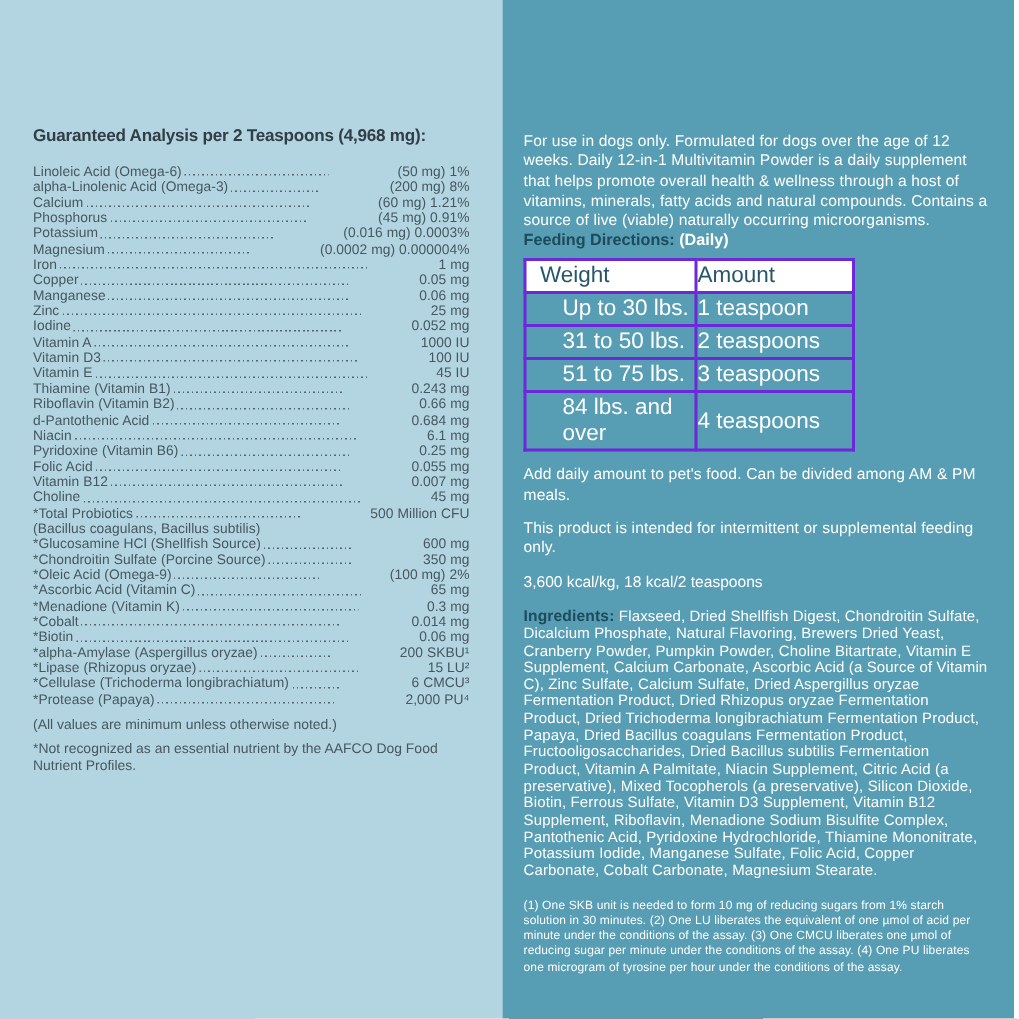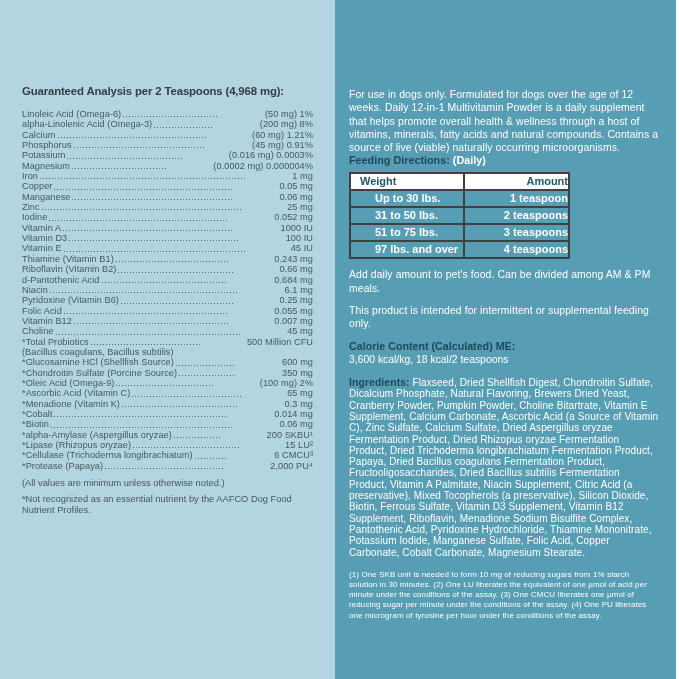--- a/index.html
+++ b/index.html
@@ -24,25 +24,25 @@
   .panel-right{width:341px;box-sizing:border-box;background:#579db3;color:#fff;
                padding:88px 17px 0 14px;overflow:hidden;}
   .panel-right p{margin:0;}
   .intro{font-size:10.4px;line-height:13.3px;letter-spacing:0.1px;}
   .fd-heading{margin-top:9px;font-size:10.8px;font-weight:700;}
   .fd-heading .dark{color:#1d4a5c;}
   .fd-heading .light{color:#ffffff;}
   table.fd{border-collapse:collapse;margin-top:6px;width:219px;table-layout:fixed;}
   .fd col.c-weight{width:114px;}
   .fd col.c-amount{width:105px;}
-  .fd th,.fd td{border:2px solid #404040;font-size:11px;font-weight:700;
+  .fd th,.fd td{border:2px solid #6d28d9;font-size:15px;font-weight:400;
                 padding:1px 0 2px 9px;text-align:left;height:11px;}
   .fd th{background:#ffffff;color:#27566a;}
   .fd td{color:#ffffff;padding-left:24px;}
-  .fd .col-amount{text-align:right;padding-left:0;}
+  .fd .col-amount{text-align:left;padding-left:0;}
   .para{font-size:10.4px;line-height:13.1px;margin-top:9px !important;letter-spacing:0.1px;}
   .calorie{margin-top:10px !important;font-size:10.4px;line-height:13.1px;}
   .calorie-label{display:block;color:#1d4a5c;font-weight:700;font-size:10.7px;}
   .ingredients{margin-top:11px !important;font-size:10px;line-height:11.3px;letter-spacing:0.1px;}
   .ingredients strong{color:#1d4a5c;font-size:10.4px;}
   .footnotes{margin-top:12px !important;font-size:8px;line-height:10.2px;letter-spacing:0.1px;}
 </style>
 </head>
 <body>
 
@@ -255,31 +255,30 @@
           </tr>
           <tr>
             <td class="col-weight">31 to 50 lbs.</td>
             <td class="col-amount">2 teaspoons</td>
           </tr>
           <tr>
             <td class="col-weight">51 to 75 lbs.</td>
             <td class="col-amount">3 teaspoons</td>
           </tr>
           <tr>
-            <td class="col-weight">97 lbs. and over</td>
+            <td class="col-weight">84 lbs. and over</td>
             <td class="col-amount">4 teaspoons</td>
           </tr>
         </tbody>
     </table>
 
     <p class="para">Add daily amount to pet's food. Can be divided among AM &amp; PM meals.</p>
     <p class="para">This product is intended for intermittent or supplemental feeding only.</p>
 
     <p class="calorie">
-      <span class="calorie-label">Calorie Content (Calculated) ME:</span>
       <span class="calorie-value">3,600 kcal/kg, 18 kcal/2 teaspoons</span>
     </p>
 
     <p class="ingredients">
       <strong>Ingredients:</strong>
       <span>Flaxseed, Dried Shellfish Digest, Chondroitin Sulfate, Dicalcium Phosphate, Natural Flavoring, Brewers Dried Yeast, Cranberry Powder, Pumpkin Powder, Choline Bitartrate, Vitamin E Supplement, Calcium Carbonate, Ascorbic Acid (a Source of Vitamin C), Zinc Sulfate, Calcium Sulfate, Dried Aspergillus oryzae Fermentation Product, Dried Rhizopus oryzae Fermentation Product, Dried Trichoderma longibrachiatum Fermentation Product, Papaya, Dried Bacillus coagulans Fermentation Product, Fructooligosaccharides, Dried Bacillus subtilis Fermentation Product, Vitamin A Palmitate, Niacin Supplement, Citric Acid (a preservative), Mixed Tocopherols (a preservative), Silicon Dioxide, Biotin, Ferrous Sulfate, Vitamin D3 Supplement, Vitamin B12 Supplement, Riboflavin, Menadione Sodium Bisulfite Complex, Pantothenic Acid, Pyridoxine Hydrochloride, Thiamine Mononitrate, Potassium Iodide, Manganese Sulfate, Folic Acid, Copper Carbonate, Cobalt Carbonate, Magnesium Stearate.</span>
     </p>
 
     <p class="footnotes">(1) One SKB unit is needed to form 10 mg of reducing sugars from 1% starch solution in 30 minutes. (2) One LU liberates the equivalent of one µmol of acid per minute under the conditions of the assay. (3) One CMCU liberates one µmol of reducing sugar per minute under the conditions of the assay. (4) One PU liberates one microgram of tyrosine per hour under the conditions of the assay.</p>
   </section>

